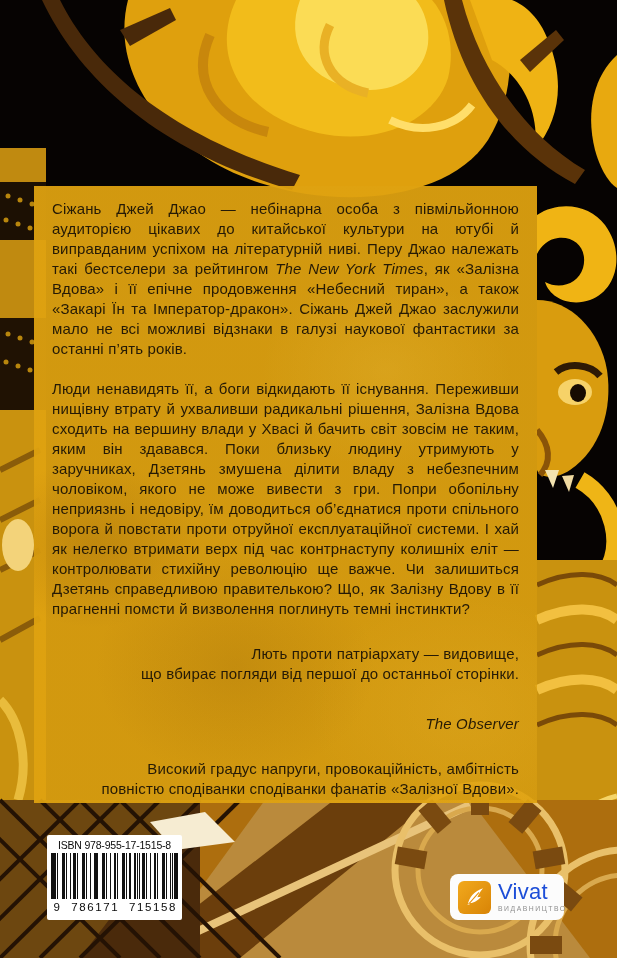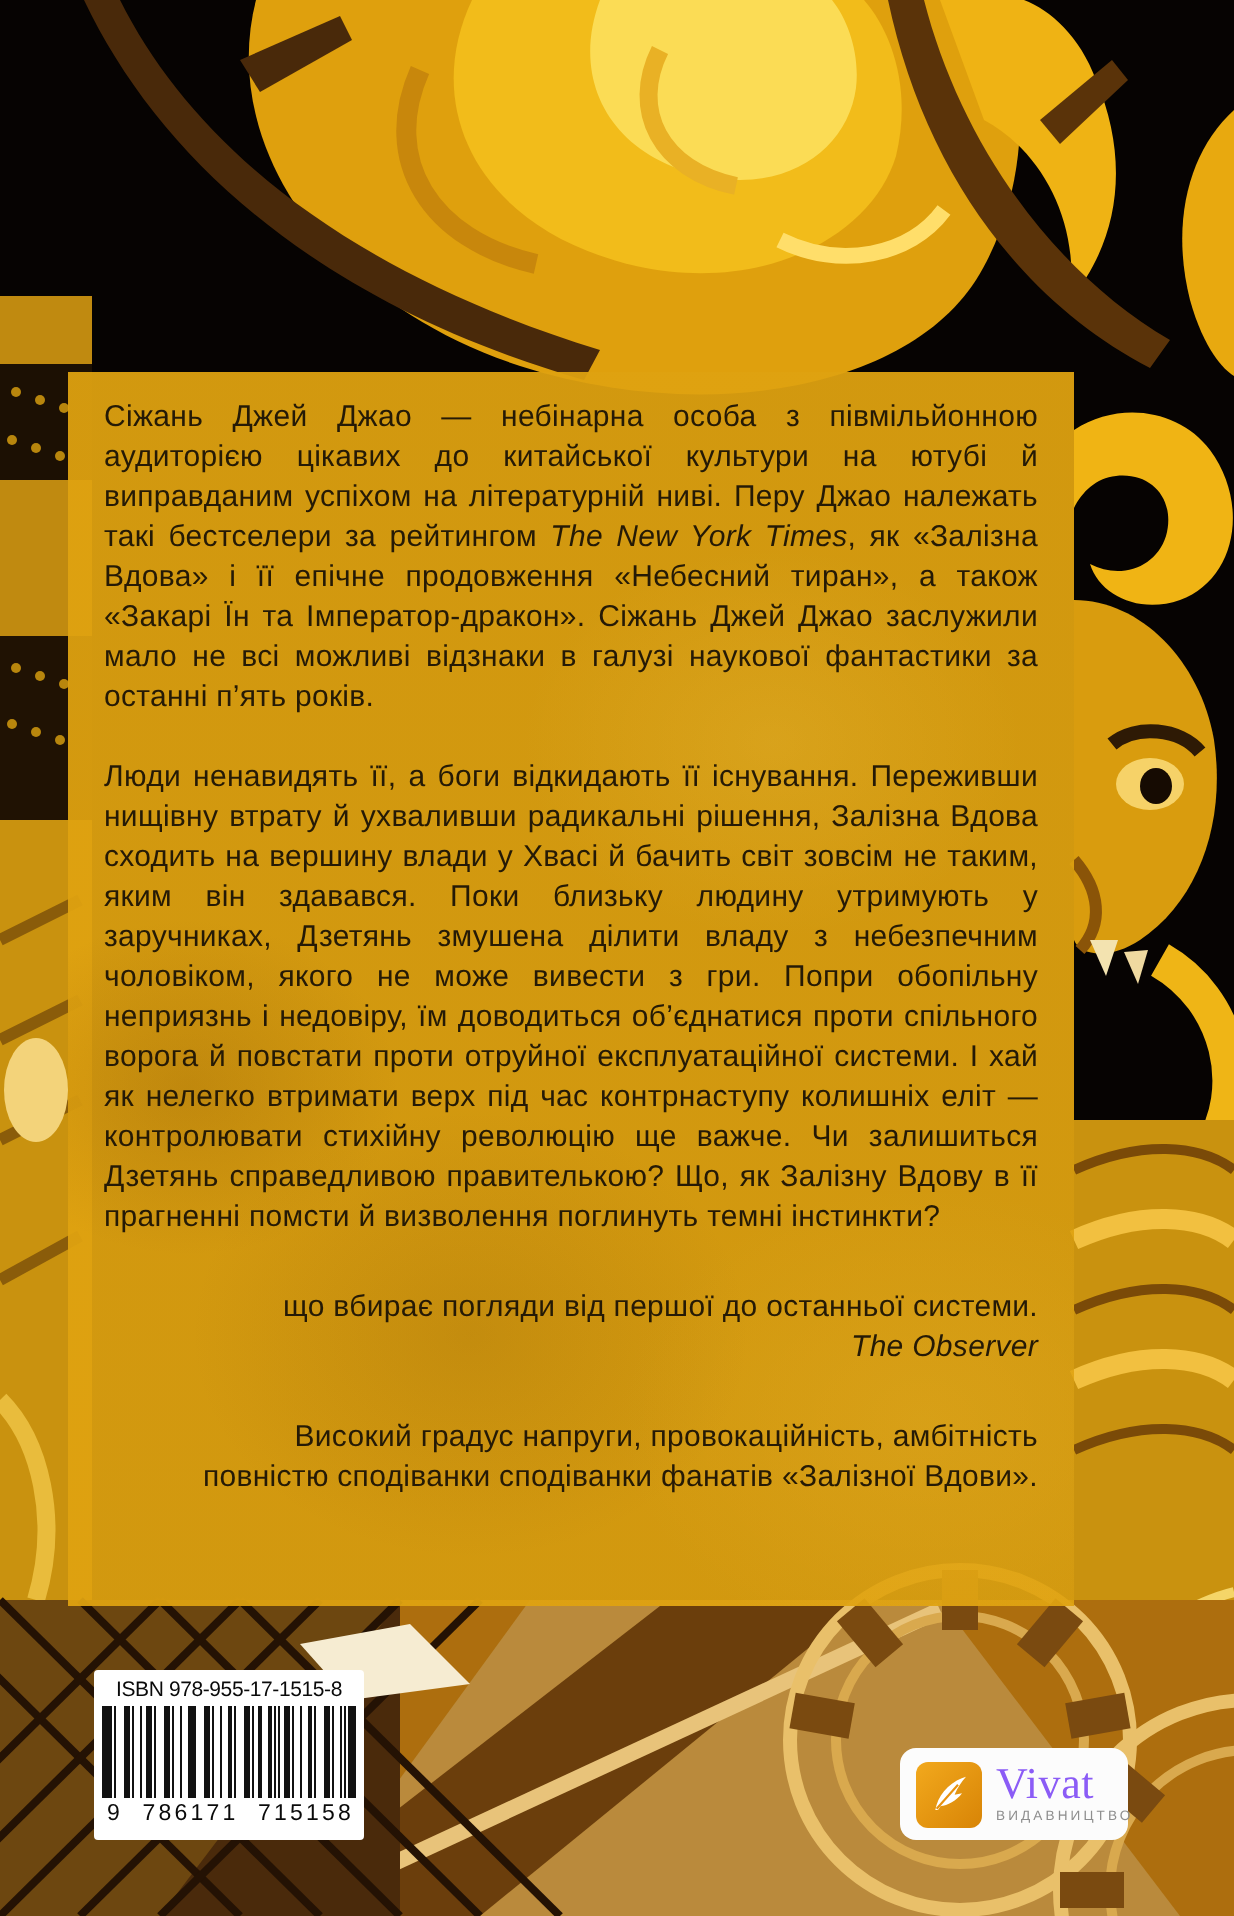--- a/index.html
+++ b/index.html
@@ -19,21 +19,21 @@
       radial-gradient(220px 170px at 85% 85%, rgba(255,210,80,.12), transparent 70%),
       linear-gradient(rgba(223,162,16,.94), rgba(223,162,16,.94));
     color:#251a06;
     font-size:15px;line-height:20px;letter-spacing:.15px;
     overflow:hidden;
   }
   .para{margin:0 0 20px 0;text-align:justify;}
   .para i{font-style:italic;}
   .quote{text-align:right;margin-top:25px;}
   .qline{line-height:20px;}
-  .attrib{font-style:italic;margin-top:0;line-height:20px;}
+  .attrib{font-style:italic;margin-top:30px;line-height:20px;}
   
   .barcode{
     position:absolute;left:47px;top:835px;width:135px;height:85px;
     background:#fff;border-radius:2px;box-sizing:border-box;
     padding:4px 6px 3px 6px;display:flex;flex-direction:column;align-items:center;
     color:#0a0a0a;
   }
   .isbn-label{font-size:10.5px;letter-spacing:-.2px;white-space:nowrap;line-height:12px;}
   .bars{
     width:121px;height:46px;margin-top:2px;
@@ -57,21 +57,21 @@
     background:#fcfcfc;border-radius:8px;box-sizing:border-box;
     display:flex;align-items:center;gap:7px;padding:6px 8px;
   }
   .pub-icon{
     width:33px;height:33px;border-radius:6px;flex:0 0 auto;
     background:linear-gradient(135deg,#f2a91d,#d88406);
     display:flex;align-items:center;justify-content:center;
   }
   .pub-icon svg{display:block;}
   .pub-text{display:flex;flex-direction:column;justify-content:center;min-width:0;}
-  .pub-name{font-size:22px;line-height:22px;color:#8b5cf6;letter-spacing:.3px;font-family:Liberation Serif, serif;}
+  .pub-name{font-size:22px;line-height:22px;color:#1d4ed8;letter-spacing:.3px;}
   .pub-sub{font-size:6.8px;line-height:8px;color:#8e8e8e;letter-spacing:1.55px;margin-top:2px;white-space:nowrap;}
 </style>
 </head>
 <body>
 
 <div class="cover">
 
   <svg class="bg" width="617" height="958" viewBox="0 0 617 958" aria-hidden="true">
     <rect width="617" height="958" fill="#060302"></rect>
 
@@ -181,21 +181,22 @@
       <polygon points="150,822 205,812 235,842 175,850" fill="#F6ECD2"></polygon>
     </g>
   </svg>
 
   <div class="panel">
     <p class="para"><span>Сіжань Джей Джао — небінарна особа з півмільйонною аудиторією цікавих до китайської культури на ютубі й виправданим успіхом на літературній ниві. Перу Джао належать такі бестселери за рейтингом </span><i>The New York Times</i><span>, як «Залізна Вдова» і її епічне продовження «Небесний тиран», а також «Закарі Їн та Імператор-дракон». Сіжань Джей Джао заслужили мало не всі можливі відзнаки в галузі наукової фантастики за останні п’ять років.</span></p>
 
     <p class="para">Люди ненавидять її, а боги відкидають її існування. Переживши нищівну втрату й ухваливши радикальні рішення, Залізна Вдова сходить на вершину влади у Хвасі й бачить світ зовсім не таким, яким він здавався. Поки близьку людину утримують у заручниках, Дзетянь змушена ділити владу з небезпечним чоловіком, якого не може вивести з гри. Попри обопільну неприязнь і недовіру, їм доводиться об’єднатися проти спільного ворога й повстати проти отруйної експлуатаційної системи. І хай як нелегко втримати верх під час контрнаступу колишніх еліт — контролювати стихійну революцію ще важче. Чи залишиться Дзетянь справедливою правителькою? Що, як Залізну Вдову в її прагненні помсти й визволення поглинуть темні інстинкти?</p>
 
     <div class="quote">
-      <div class="qline">що вбирає погляди від першої до останньої системи.</div>
+      <div class="qline">Лють проти патріархату — видовище,</div>
+      <div class="qline">що вбирає погляди від першої до останньої сторінки.</div>
       <div class="attrib">The Observer</div>
     </div>
 
     <div class="quote">
       <div class="qline">Високий градус напруги, провокаційність, амбітність</div>
       <div class="qline">повністю сподіванки сподіванки фанатів «Залізної Вдови».</div>
 
     </div>
   </div>
 

